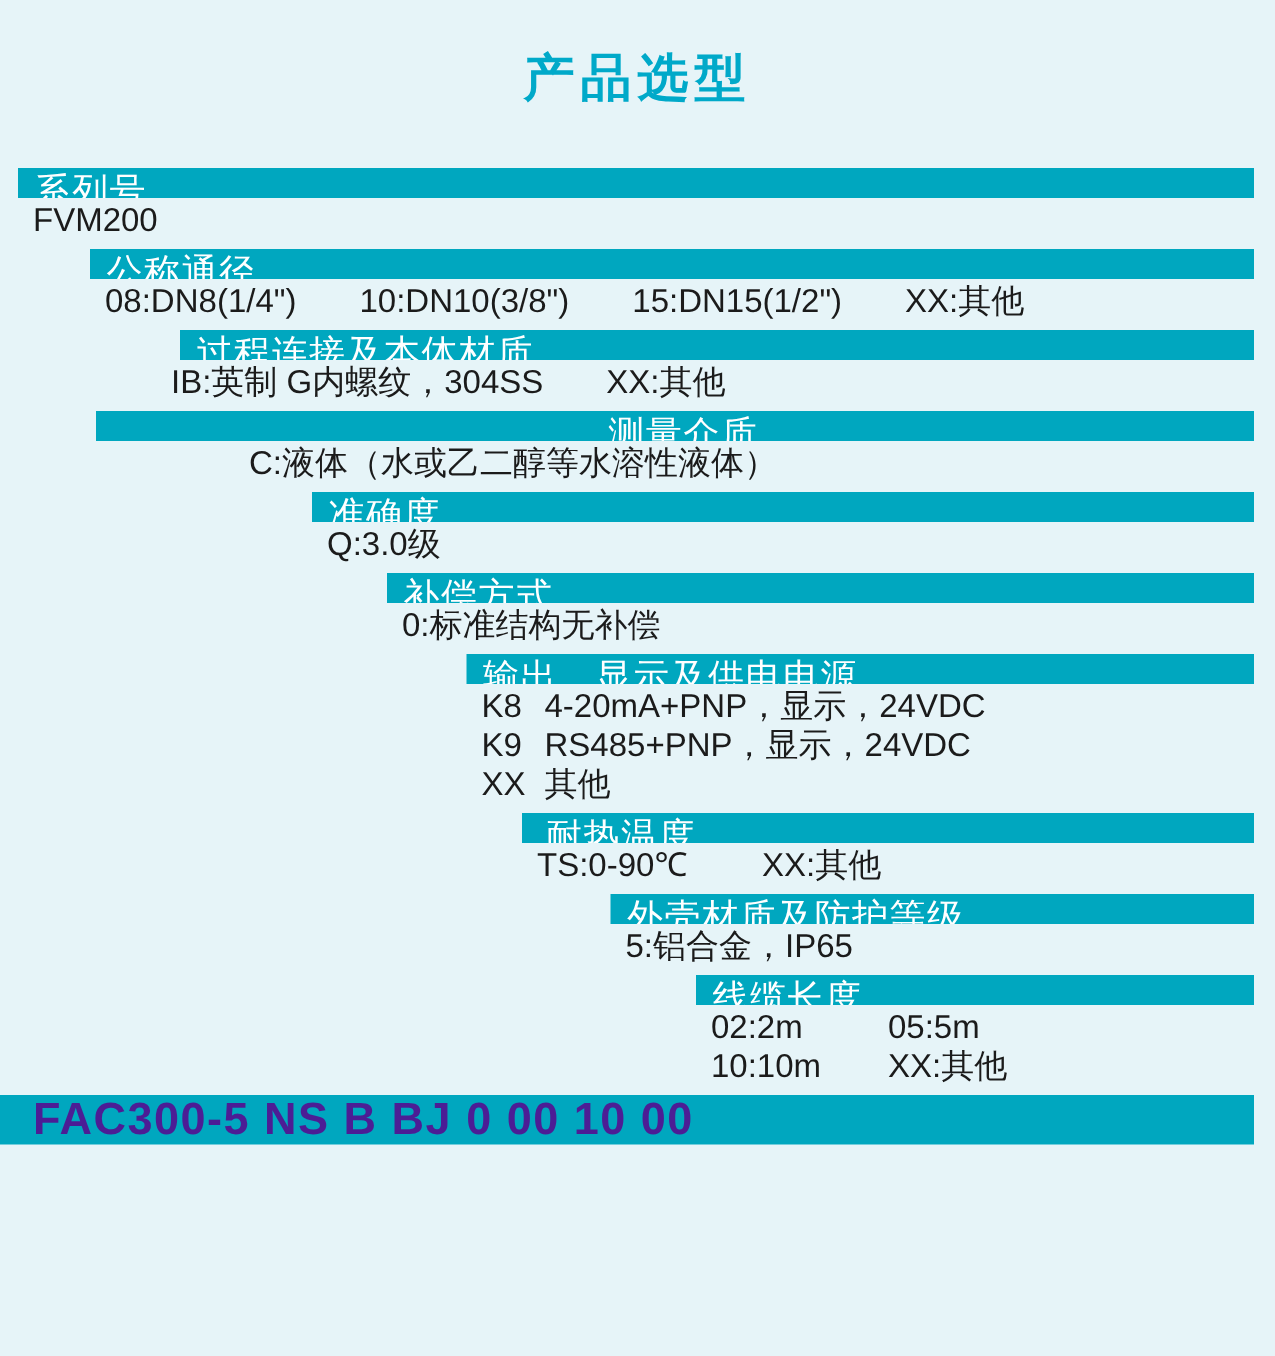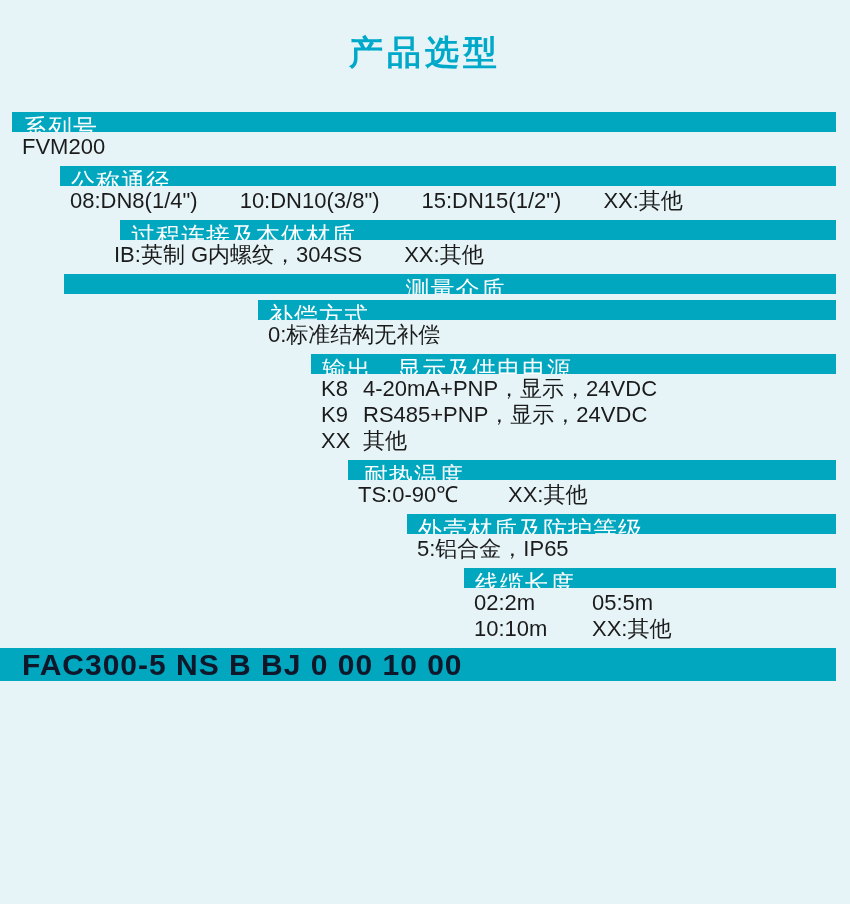--- a/index.html
+++ b/index.html
@@ -55,21 +55,21 @@
     white-space: nowrap;
   }
 
   .opt { margin-right: 42px; white-space: pre-wrap; }
   .opt:last-child { margin-right: 0; }
 
   .cols .opt { display: inline-block; margin-right: 0; }
 
   .code-bar {
     background: #00a7bf;
-    color: #0f172a;
+    color: #4c1d95;
     height: 33px;
     line-height: 33px;
     font-size: 30px;
     font-weight: bold;
     letter-spacing: 1px;
     padding-left: 22px;
     margin-right: 14px;
     margin-top: 2px;
     white-space: nowrap;
   }
@@ -106,22 +106,33 @@
     </div>
     <div class="opts" style="margin-left: 114px;">
           <div class="opt-row"><span class="opt">IB:英制 G内螺纹，304SS</span><span class="opt">XX:其他</span></div>
         </div>
   </div>
 
   <div class="section">
     <div class="bar" style="margin-left: 64px; text-align: center;">
       <span class="bar-label">测量介质</span>
     </div>
+    <div class="opts" style="margin-left: 166px;">
+          <div class="opt-row"><span class="opt">C:液体（水或乙二醇等水溶性液体）</span></div>
+        </div>
   </div>
 
+  <div class="section">
+    <div class="bar" style="margin-left: 208px;">
+      <span class="bar-label">准确度</span>
+    </div>
+    <div class="opts" style="margin-left: 218px;">
+          <div class="opt-row"><span class="opt">Q:3.0级</span></div>
+        </div>
+  </div>
 
   <div class="section">
     <div class="bar" style="margin-left: 258px;">
       <span class="bar-label">补偿方式</span>
     </div>
     <div class="opts" style="margin-left: 268px;">
           <div class="opt-row"><span class="opt">0:标准结构无补偿</span></div>
         </div>
   </div>
 

